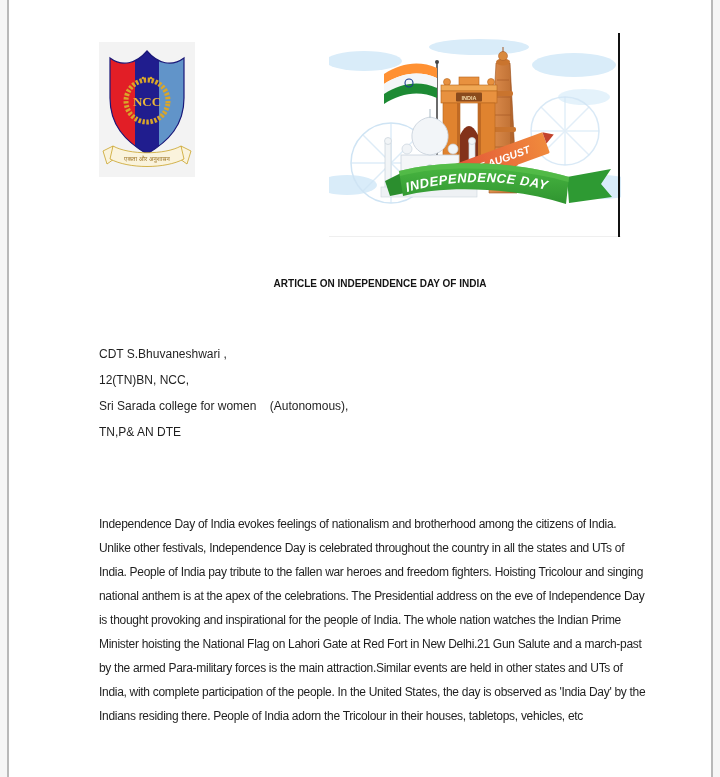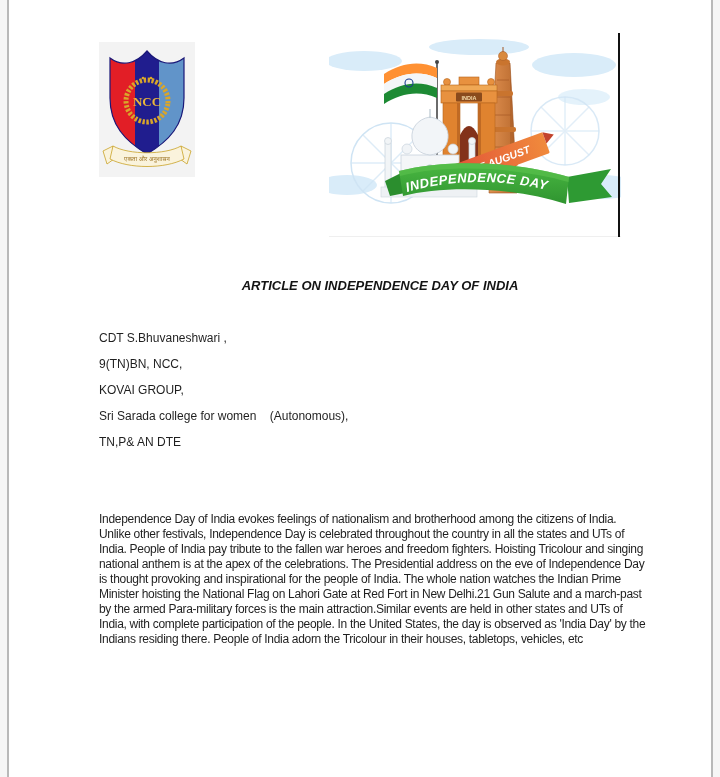--- a/index.html
+++ b/index.html
@@ -23,33 +23,33 @@
     position:absolute; left:320px; top:35px; width:292px; height:201px;
     border-bottom:1px solid #efefef;
   }
   .text-cursor{
     position:absolute; left:609px; top:33px; width:2px; height:204px;
     background:#111111;
   }
   .doc-title{
     position:absolute; left:90px; top:278px; width:562px;
     text-align:center;
-    font-size:13px; font-weight:bold; font-style:italic;
+    font-size:10px; font-weight:bold; 
     color:#141414;
   }
   .address-block{
-    position:absolute; left:90px; top:325px; width:548px;
+    position:absolute; left:90px; top:341px; width:548px;
   }
   .address-line{
     height:26px; line-height:26px; font-size:12px;
     white-space:pre-wrap; color:#1f1f1f;
   }
   .body-paragraph{
     position:absolute; left:90px; top:512px; width:548px;
-    font-size:12px; line-height:15px; letter-spacing:-0.3px;
+    font-size:12px; line-height:24px; letter-spacing:-0.3px;
     color:#1f1f1f; text-align:left;
   }
   svg{display:block;}
 </style>
 </head>
 <body>
 
 <div class="screen">
   <div class="page">
 
@@ -207,22 +207,21 @@
         </g>
       </svg>
     </div>
 
     <div class="text-cursor"></div>
 
     <div class="doc-title">ARTICLE ON INDEPENDENCE DAY OF INDIA</div>
 
     <div class="address-block">
       <div class="address-line">CDT S.Bhuvaneshwari ,</div>
-      <div class="address-line">9(TN)BN, NCC,</div>
-      <div class="address-line">KOVAI GROUP,</div>
+      <div class="address-line">12(TN)BN, NCC,</div>
       <div class="address-line">Sri Sarada college for women    (Autonomous),</div>
       <div class="address-line">TN,P&amp; AN DTE</div>
     </div>
 
     <div class="body-paragraph">Independence Day of India evokes feelings of nationalism and brotherhood among the citizens of India. Unlike other festivals, Independence Day is celebrated throughout the country in all the states and UTs of India. People of India pay tribute to the fallen war heroes and freedom fighters. Hoisting Tricolour and singing national anthem is at the apex of the celebrations. The Presidential address on the eve of Independence Day is thought provoking and inspirational for the people of India. The whole nation watches the Indian Prime Minister hoisting the National Flag on Lahori Gate at Red Fort in New Delhi.21 Gun Salute and a march-past by the armed Para-military forces is the main attraction.Similar events are held in other states and UTs of India, with complete participation of the people. In the United States, the day is observed as 'India Day' by the Indians residing there. People of India adorn the Tricolour in their houses, tabletops, vehicles, etc</div>
 
   </div>
 </div>
 
 </body></html>

